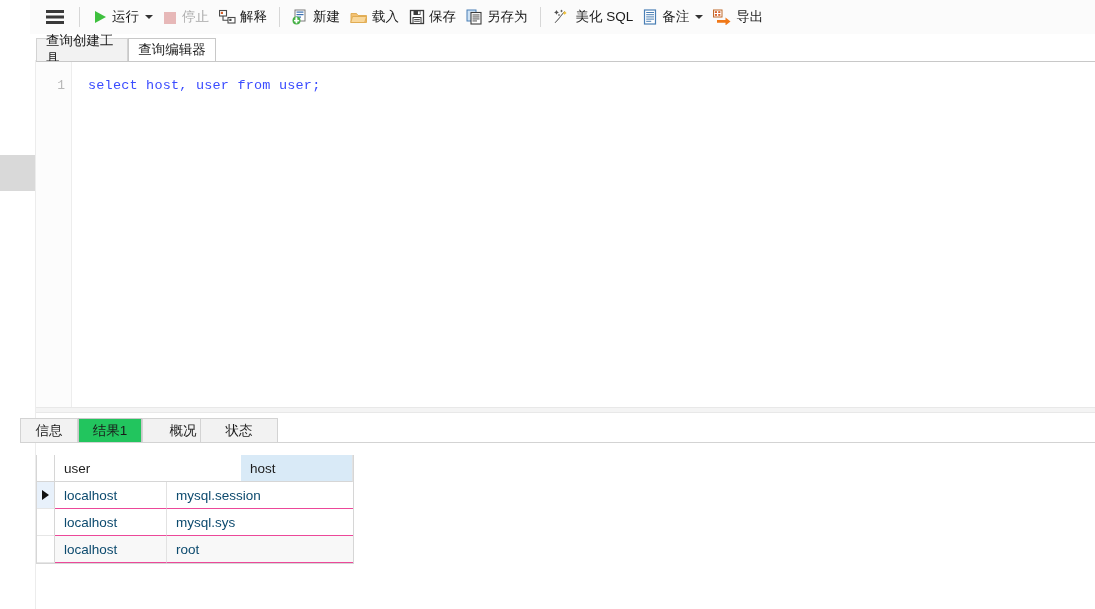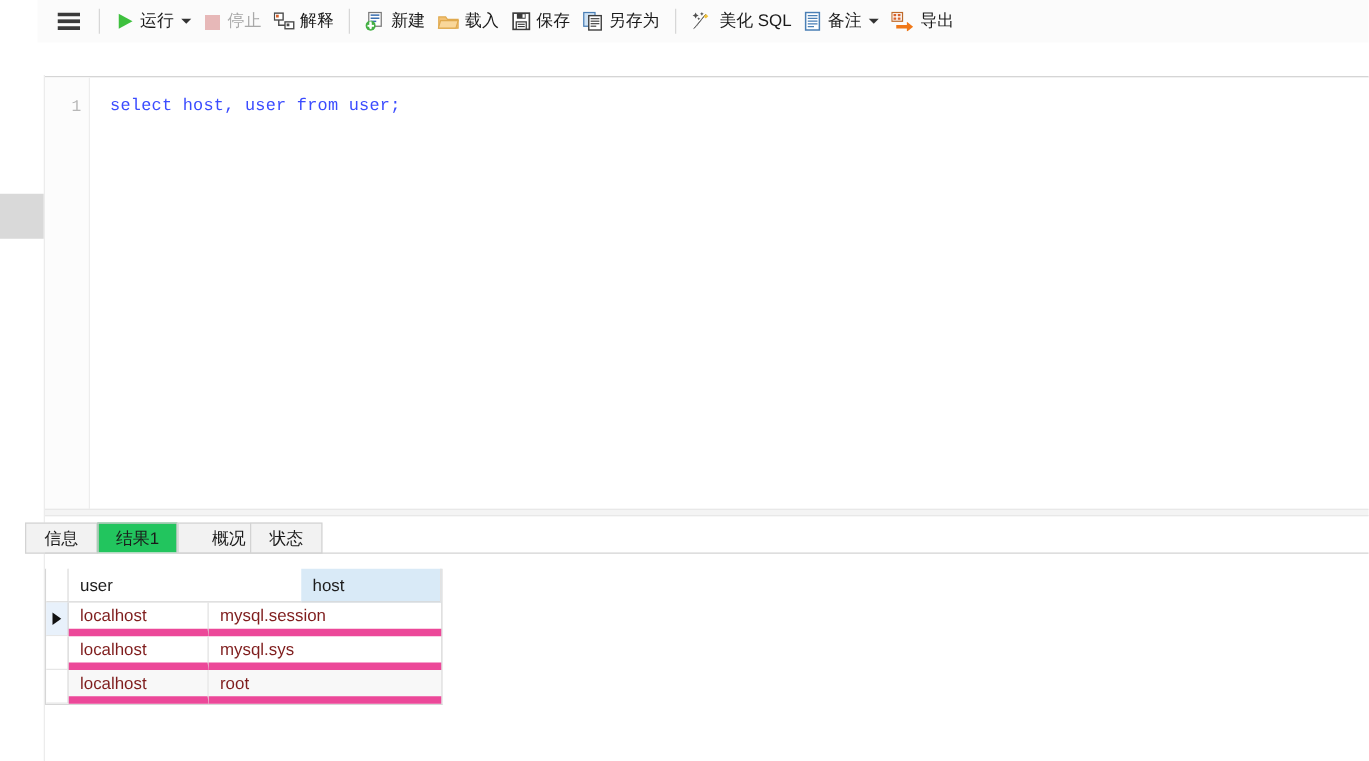--- a/index.html
+++ b/index.html
@@ -183,24 +183,24 @@
     border-right: 1px solid #d6d6d6;
     border-bottom: 1px solid #e6e6e6;
     background: #ffffff;
     display: flex; align-items: center; justify-content: center;
     box-sizing: border-box;
   }
   .gsel.current { background: #e8f1fb; }
   .gcell {
     display: flex; align-items: center;
     font-size: 13.5px;
-    color: #7f1d1d;
+    color: #0c4a6e;
     padding-left: 9px;
     border-right: 1px solid #e2e2e2;
-    border-bottom: 6px solid #ec4899;
+    border-bottom: 1px solid #ec4899;
     box-sizing: border-box;
     overflow: hidden; white-space: nowrap;
   }
   .gcell.c0 { width: 112px; flex: 0 0 112px; }
   .gcell.c1 { width: 186px; flex: 0 0 186px; border-right: none; }
   .grow.header .gcell { color: #1d1d1d; }
   .grow.header .gcell.c0 { background: #d9eaf7; }
   .grow.header .gcell.c1 { background: #ffffff; }
   .grow.header .gsel { background: #ffffff; border-bottom: 1px solid #d6d6d6; }
   .grow.header .gcell { border-bottom: 1px solid #d6d6d6; }
@@ -362,20 +362,28 @@
           <rect x="1.8" y="5" width="2.2" height="1.8" fill="#d8612a"></rect>
           <rect x="5.2" y="5" width="2.2" height="1.8" fill="#d8612a"></rect>
           <path d="M4 11 h8.5 v-2.6 l5 4 l-5 4 v-2.6 h-8.5 z" fill="#f07818"></path>
         </svg>
       </span>
       <span class="tb-label">导出</span>
     </div>
 
   </div>
 
+  <div class="tabbar-top">
+    <div class="tab inactive" style="left:0px; width:92px;">
+      <span>查询创建工具</span>
+    </div>
+    <div class="tab active" style="left:92px; width:88px;">
+      <span>查询编辑器</span>
+    </div>
+  </div>
   <div class="tabbar-underline"></div>
 
   <div class="editor">
     <div class="gutter">
       <span class="gutter-num">1</span>
     </div>
     <div class="code-line">select host, user from user;</div>
   </div>
 
   <div class="splitter"></div>
@@ -383,21 +391,21 @@
   <div class="tabbar-bottom">
     <div class="btab inactive" style="left:0px; width:58px;">
       <span>信息</span>
     </div>
     <div class="btab active" style="left:58px; width:64px;">
       <span>结果1</span>
     </div>
     <div class="btab inactive" style="left:122px; width:82px;text-align:center;">
       <span>概况</span>
     </div>
-    <div class="btab inactive" style="left:180px; width:58px;">
+    <div class="btab inactive" style="left:180px; width:78px;">
       <span>状态</span>
     </div>
   </div>
   <div class="btabbar-underline"></div>
 
   <div class="grid">
 
     <div class="grow header">
       <div class="gsel"></div>
       <div class="gcell c1">user</div>

